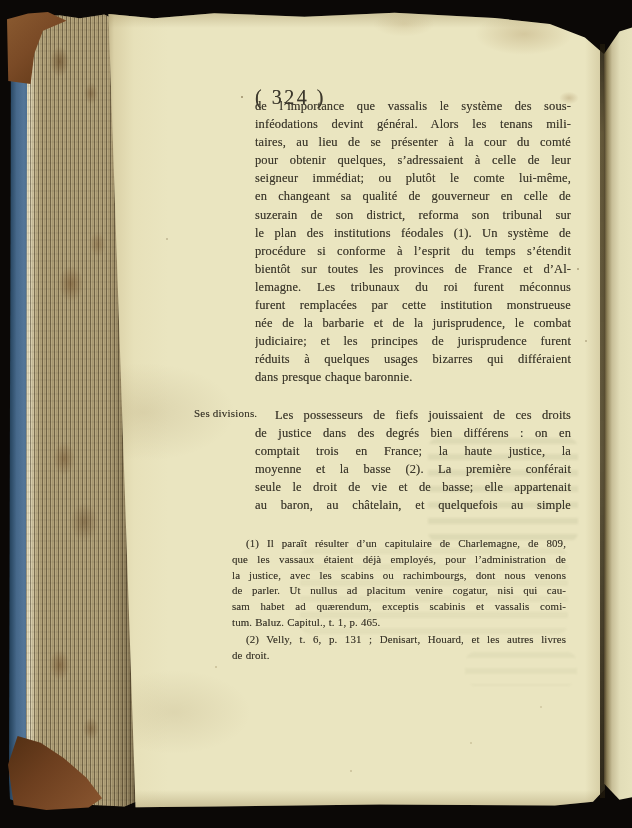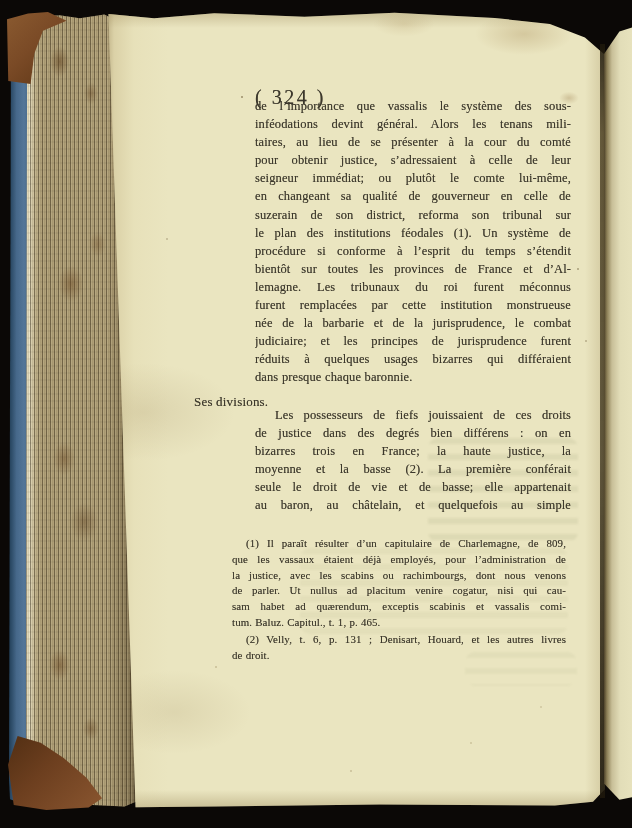--- a/index.html
+++ b/index.html
@@ -107,22 +107,22 @@
   .fn1{top:536px;height:95px;}
   .fn2{top:632px;height:32px;}
   .jline{
     text-align:justify;text-align-last:justify;
     word-spacing:.35px;letter-spacing:.1px;
     overflow:hidden;white-space:normal;
   }
   .left-last .jline.last{text-align-last:left;}
   .it{}
   .margin-note{
-    position:absolute;left:194px;top:396px;width:76px;
-    font-size:13px;letter-spacing:.2px;line-height:11px;
+    position:absolute;left:194px;top:408px;width:76px;
+    font-size:11px;letter-spacing:.2px;line-height:11px;
   }
 </style>
 </head>
 <body>
 
 <div class="canvas">
   <div class="cover-blue"></div>
   <div class="page-stack"></div>
   <div class="leather-top"></div>
   <div class="leather-bottom"></div>
@@ -135,39 +135,39 @@
   <div class="specks"></div>
 
   <div class="page-number ink">( 324 )</div>
 
   <div class="margin-note ink">Ses divisions.</div>
 
   <div class="para para1 ink left-last">
       <div class="jline">de l’importance que vassalis le système des sous-</div>
       <div class="jline">inféodations devint général. Alors les tenans mili-</div>
       <div class="jline">taires, au lieu de se présenter à la cour du comté</div>
-      <div class="jline">pour obtenir justice, s’adressaient à celle de leur</div>
+      <div class="jline">pour obtenir quelques, s’adressaient à celle de leur</div>
       <div class="jline">seigneur immédiat; ou plutôt le comte lui-même,</div>
       <div class="jline">en changeant sa qualité de gouverneur en celle de</div>
       <div class="jline">suzerain de son district, reforma son tribunal sur</div>
       <div class="jline">le plan des institutions féodales (1). Un système de</div>
       <div class="jline">procédure si conforme à l’esprit du temps s’étendit</div>
       <div class="jline">bientôt sur toutes les provinces de France et d’Al-</div>
       <div class="jline">lemagne. Les tribunaux du roi furent méconnus</div>
       <div class="jline">furent remplacées par cette institution monstrueuse</div>
       <div class="jline">née de la barbarie et de la jurisprudence, le combat</div>
       <div class="jline">judiciaire; et les principes de jurisprudence furent</div>
       <div class="jline">réduits à quelques usages bizarres qui différaient</div>
       <div class="jline last">dans presque chaque baronnie.</div>
     </div>
 
   <div class="para para2 ink para-indent">
       <div class="jline">Les possesseurs de fiefs jouissaient de ces droits</div>
       <div class="jline">de justice dans des degrés bien différens : on en</div>
-      <div class="jline">bizarres trois en France; la haute justice, la</div>
+      <div class="jline">comptait trois en France; la haute justice, la</div>
       <div class="jline">moyenne et la basse (2). La première conférait</div>
       <div class="jline">seule le droit de vie et de basse; elle appartenait</div>
       <div class="jline last">au baron, au châtelain, et quelquefois au simple</div>
     </div>
 
   <div class="fn fn1 ink left-last">
       <div class="jline"><span>(1) Il paraît résulter d’un capitulaire de Charlemagne, de 809,</span></div>
       <div class="jline"><span>que les vassaux étaient déjà employés, pour l’administration de</span></div>
       <div class="jline"><span>la justice, avec les </span><span class="it">scabins</span><span> ou </span><span class="it">rachimbourgs</span><span>, dont nous venons</span></div>
       <div class="jline"><span>de parler. </span><span class="it">Ut nullus ad placitum venire cogatur, nisi qui cau-</span></div>

